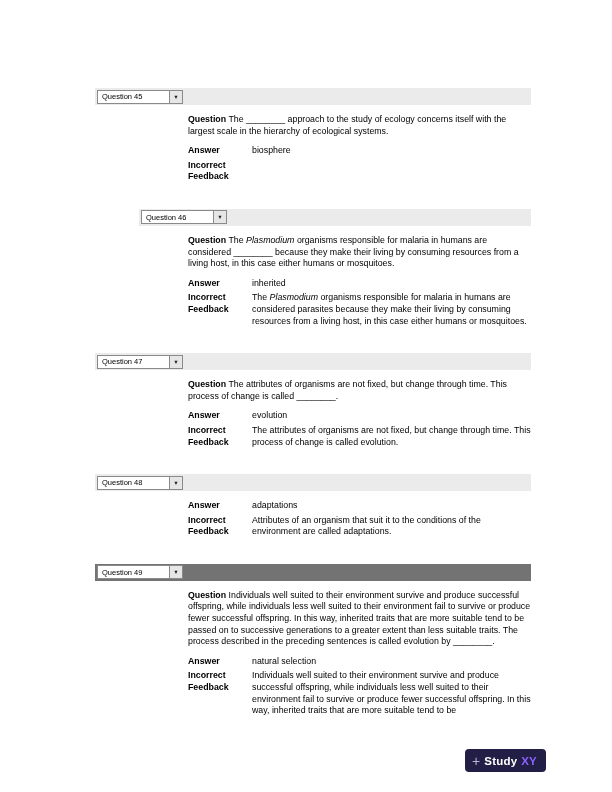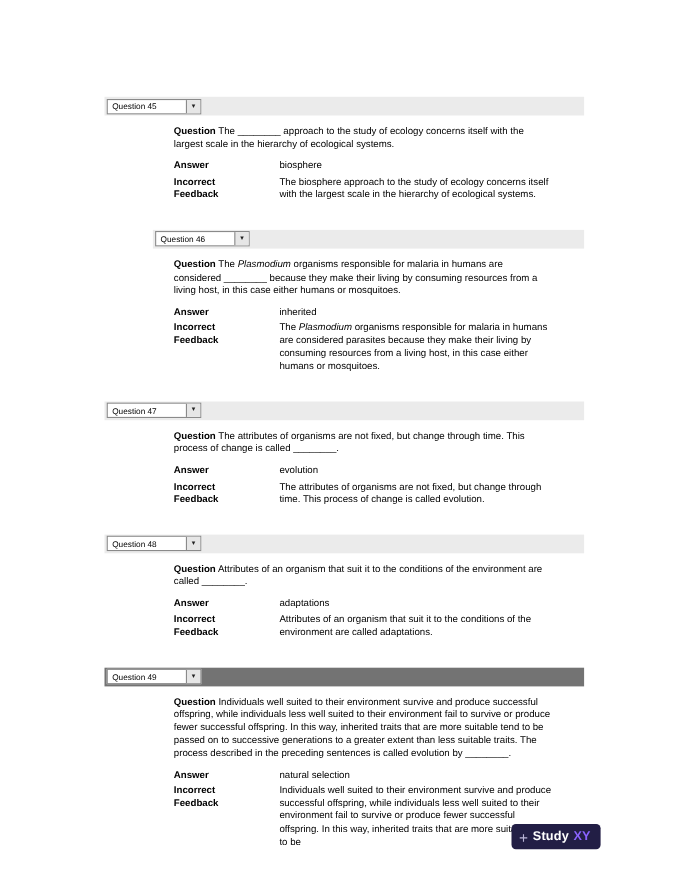--- a/index.html
+++ b/index.html
@@ -47,29 +47,29 @@
     width: 13px;
     background: #e6e6e6;
     border-left: 1px solid #8a8a8a;
     display: flex;
     align-items: center;
     justify-content: center;
     font-size: 5.5px;
     color: #222;
   }
   .qcontent {
-    margin-left: 63px;
+    margin-left: 93px;
     width: 343px;
     padding-top: 9px;
     font-size: 8.8px;
     line-height: 11.6px;
   }
   .qtext { margin-bottom: 8px; }
   .qtext b { font-weight: bold; }
-  .row { display: flex; margin-bottom: 3px; gap: 32px; }
+  .row { display: flex; margin-bottom: 3px; }
   .row .lbl {
     width: 64px;
     flex-shrink: 0;
     font-weight: bold;
   }
   .row .val { flex: 1; }
   .it { font-style: italic; }
   .logo {
     position: absolute;
     right: 66px;
@@ -106,21 +106,20 @@
       </div>
     </div>
     <div class="qcontent">
       <p class="qtext"><b>Question</b> <span><span>The ________ approach to the study of ecology concerns itself with the largest scale in the hierarchy of ecological systems.</span></span></p>
       <div class="row">
         <span class="lbl">Answer</span>
         <span class="val">biosphere</span>
       </div>
       <div class="row">
         <span class="lbl">Incorrect Feedback</span>
-        <span class="val"><span>The biosphere approach to the study of ecology concerns itself with the largest scale in the hierarchy of ecological systems.</span></span>
       </div>
     </div>
   </section>
 
   <section class="qblock">
     <div class="qheader" style="background: rgb(235, 235, 235); margin-left: 44px;">
       <div class="dropdown">
         <span class="dd-label">Question 46</span>
         <span class="dd-arrow">▼</span>
       </div>
@@ -159,21 +158,20 @@
   </section>
 
   <section class="qblock">
     <div class="qheader" style="background: rgb(235, 235, 235);">
       <div class="dropdown">
         <span class="dd-label">Question 48</span>
         <span class="dd-arrow">▼</span>
       </div>
     </div>
     <div class="qcontent">
-      <p class="qtext"><b>Question</b> <span><span>Attributes of an organism that suit it to the conditions of the environment are called ________.</span></span></p>
       <div class="row">
         <span class="lbl">Answer</span>
         <span class="val">adaptations</span>
       </div>
       <div class="row">
         <span class="lbl">Incorrect Feedback</span>
         <span class="val"><span>Attributes of an organism that suit it to the conditions of the environment are called adaptations.</span></span>
       </div>
     </div>
   </section>

